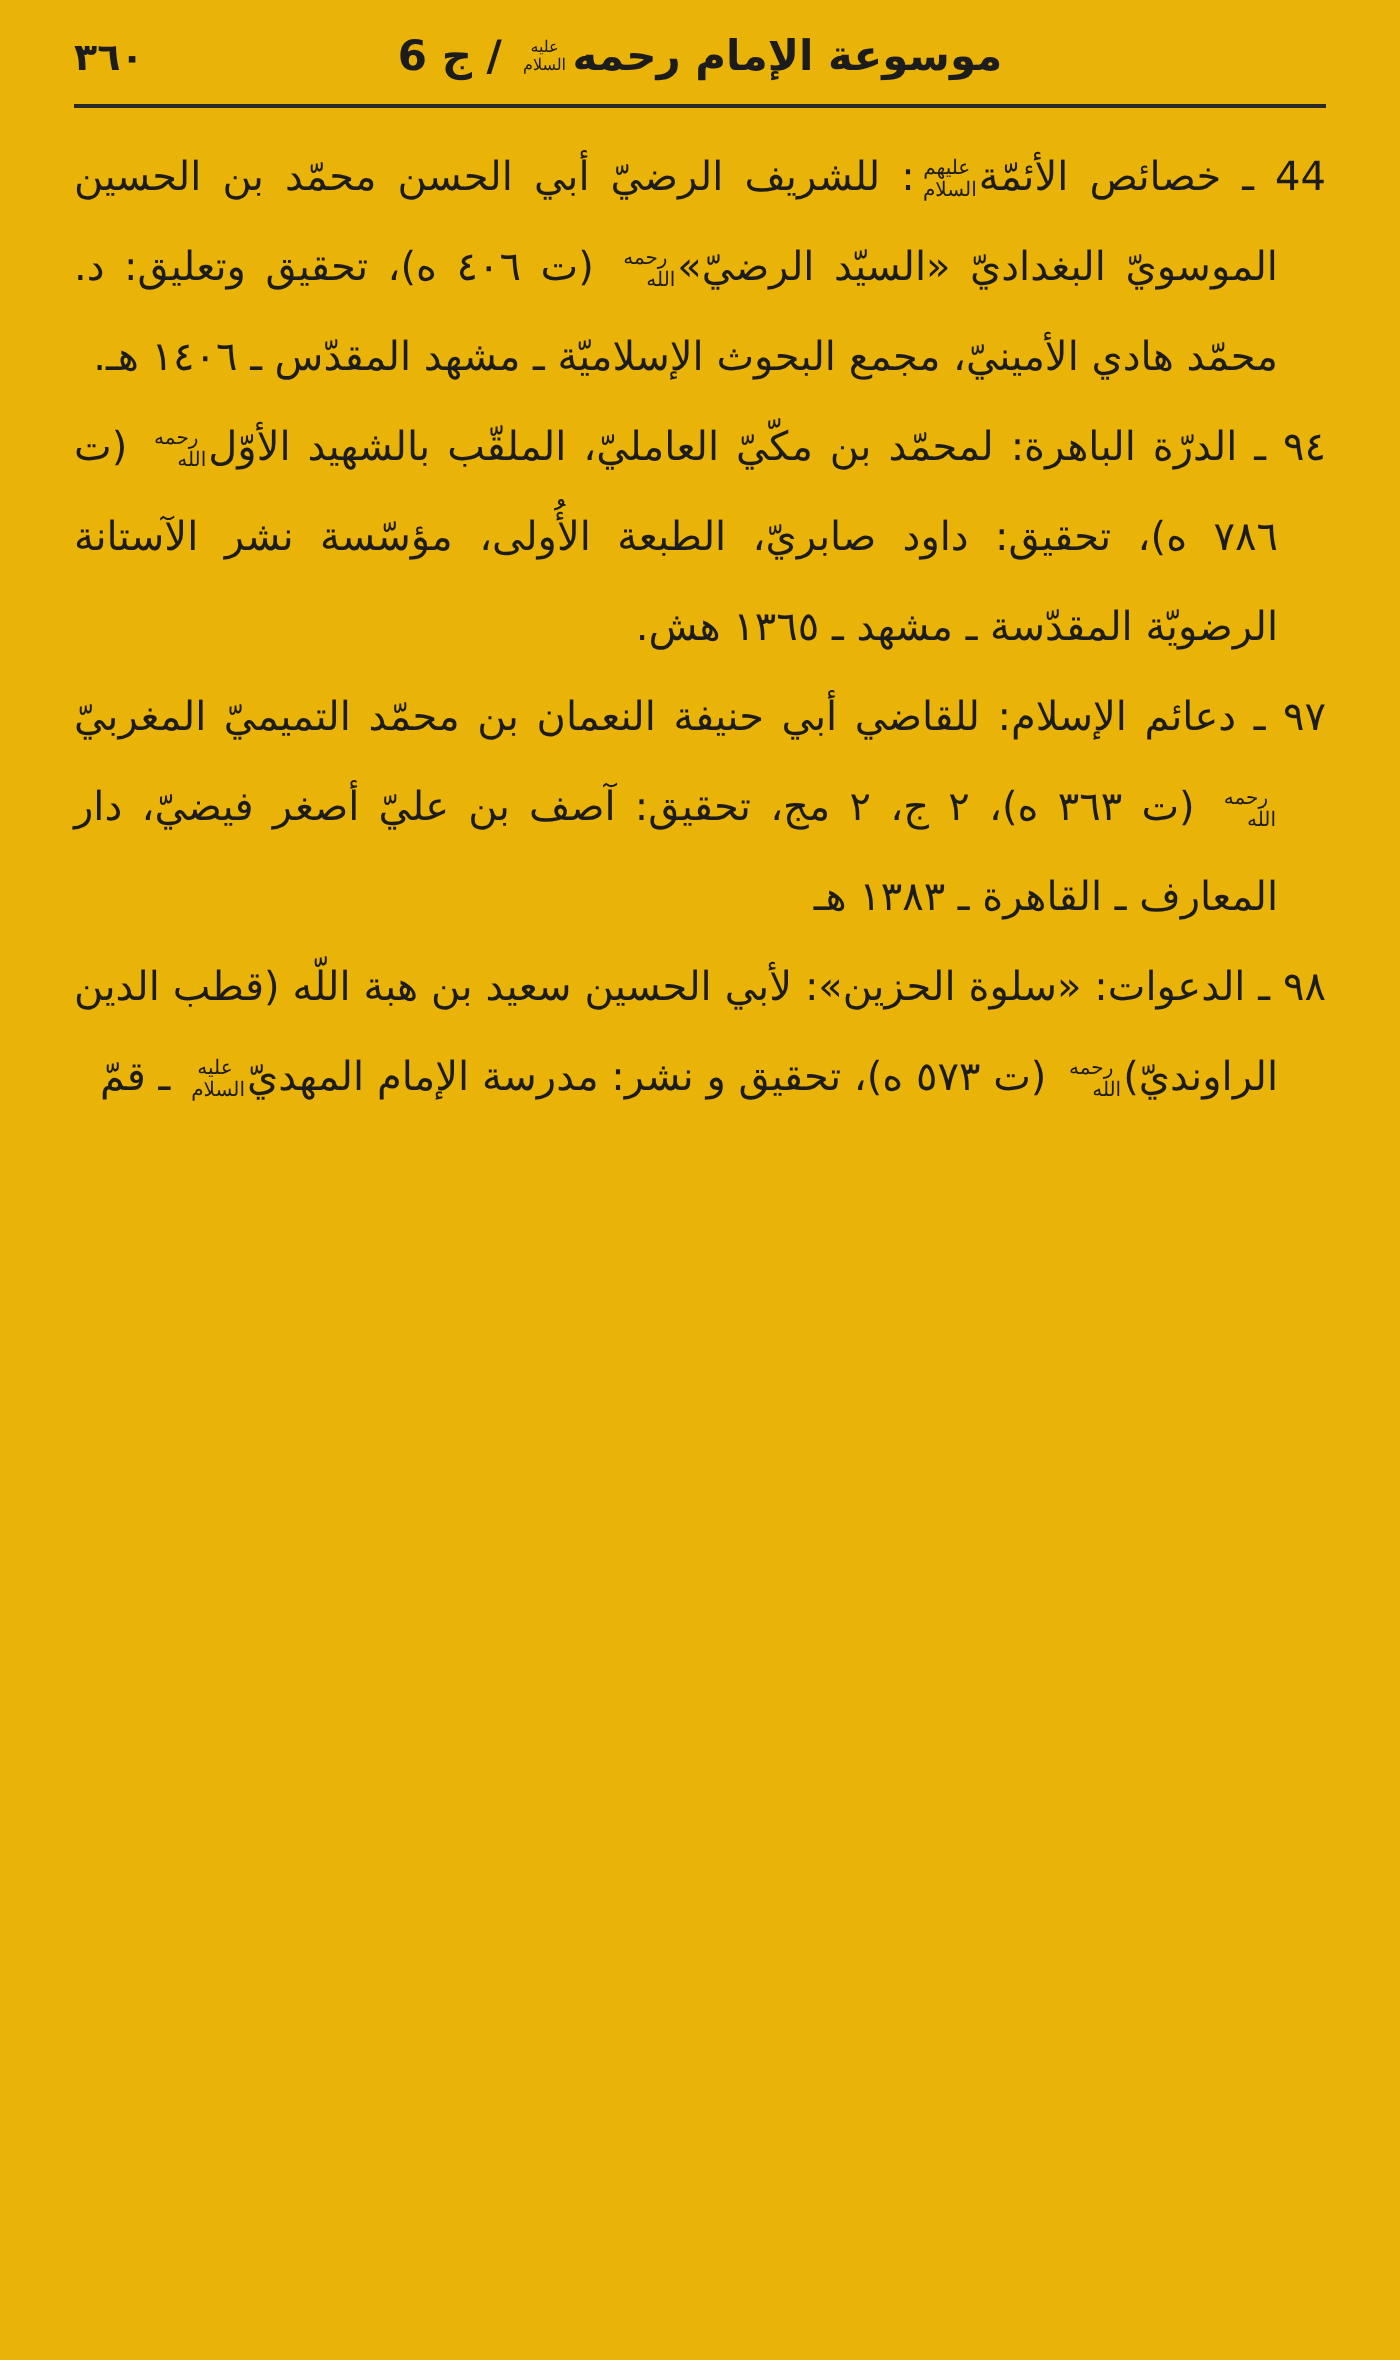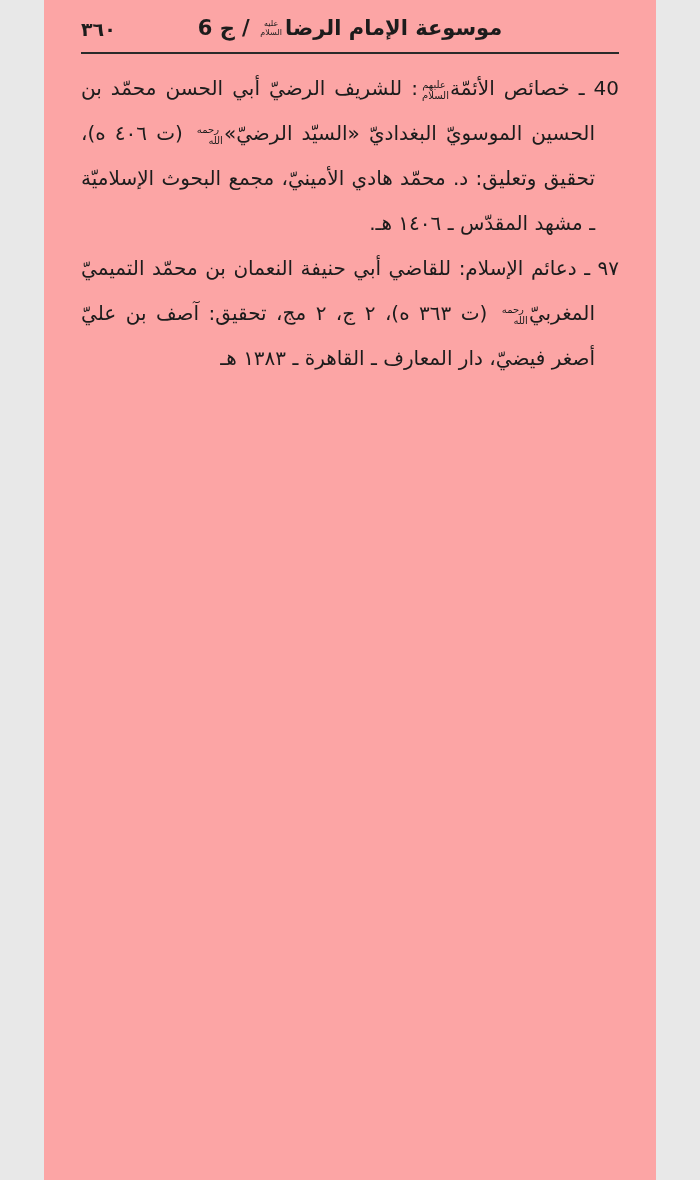--- a/index.html
+++ b/index.html
@@ -2,24 +2,24 @@
 <html lang="ar" dir="rtl"><head>
 <meta charset="utf-8">
 <style>
   html, body {
     margin: 0;
     padding: 0;
     background: #e8e8e8;
   }
   .page {
     position: relative;
-    width: 612px;
+    width: 700px;
     height: 1180px;
     margin: 0 auto;
-    background: #fca5a5;
+    background: #eab308;
     color: #1c1c1c;
     direction: rtl;
     font-family: "DejaVu Sans", sans-serif;
     overflow: hidden;
     box-sizing: border-box;
     padding: 14px 37px 0 37px;
   }
   .page-header {
     position: relative;
     height: 34px;
@@ -78,23 +78,25 @@
     font-size: 8px;
   }
 </style>
 </head>
 <body>
 
 <div class="page">
 
   <div class="page-header">
     <div class="page-number">٣٦٠</div>
-    <div class="book-title"><span>موسوعة الإمام الرضا</span><span class="hon hon-header">عليه السلام</span> <span>/ ج 6</span></div>
+    <div class="book-title"><span>موسوعة الإمام رحمه</span><span class="hon hon-header">عليه السلام</span> <span>/ ج 6</span></div>
   </div>
 
   <hr class="header-rule">
 
   <main class="biblio">
-      <p class="entry"><span>40 ـ خصائص الأئمّة</span><span class="hon">عليهم السلام</span><span>: للشريف الرضيّ أبي الحسن محمّد بن الحسين الموسويّ البغداديّ «السيّد الرضيّ»</span><span class="hon">رحمه الله</span><span> (ت ٤٠٦ ه)، تحقيق وتعليق: د. محمّد هادي الأمينيّ، مجمع البحوث الإسلاميّة ـ مشهد المقدّس ـ ١٤٠٦ هـ.</span></p>
+      <p class="entry"><span>44 ـ خصائص الأئمّة</span><span class="hon">عليهم السلام</span><span>: للشريف الرضيّ أبي الحسن محمّد بن الحسين الموسويّ البغداديّ «السيّد الرضيّ»</span><span class="hon">رحمه الله</span><span> (ت ٤٠٦ ه)، تحقيق وتعليق: د. محمّد هادي الأمينيّ، مجمع البحوث الإسلاميّة ـ مشهد المقدّس ـ ١٤٠٦ هـ.</span></p>
+      <p class="entry"><span>٩٤ ـ الدرّة الباهرة: لمحمّد بن مكّيّ العامليّ، الملقّب بالشهيد الأوّل</span><span class="hon">رحمه الله</span><span> (ت ٧٨٦ ه)، تحقيق: داود صابريّ، الطبعة الأُولى، مؤسّسة نشر الآستانة الرضويّة المقدّسة ـ مشهد ـ ١٣٦٥ هش.</span></p>
       <p class="entry"><span>٩٧ ـ دعائم الإسلام: للقاضي أبي حنيفة النعمان بن محمّد التميميّ المغربيّ</span><span class="hon">رحمه الله</span><span> (ت ٣٦٣ ه)، ٢ ج، ٢ مج، تحقيق: آصف بن عليّ أصغر فيضيّ، دار المعارف ـ القاهرة ـ ١٣٨٣ هـ</span></p>
+      <p class="entry"><span>٩٨ ـ الدعوات: «سلوة الحزين»: لأبي الحسين سعيد بن هبة اللّه (قطب الدين الراونديّ)</span><span class="hon">رحمه الله</span><span> (ت ٥٧٣ ه)، تحقيق و نشر: مدرسة الإمام المهديّ</span><span class="hon">عليه السلام</span><span> ـ قمّ</span></p>
     </main>
 
 </div>
 
 </body></html>

